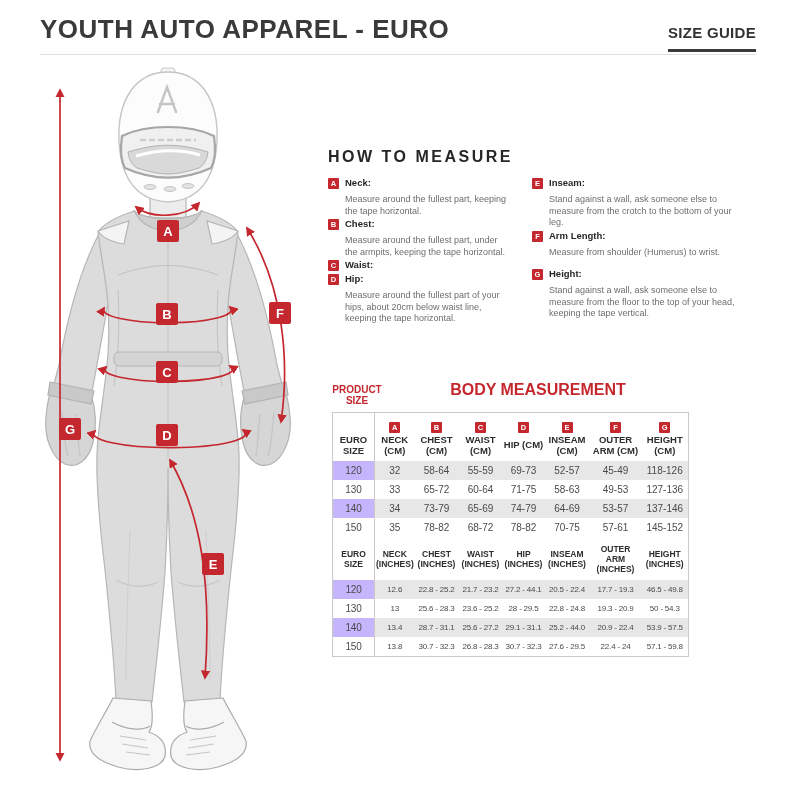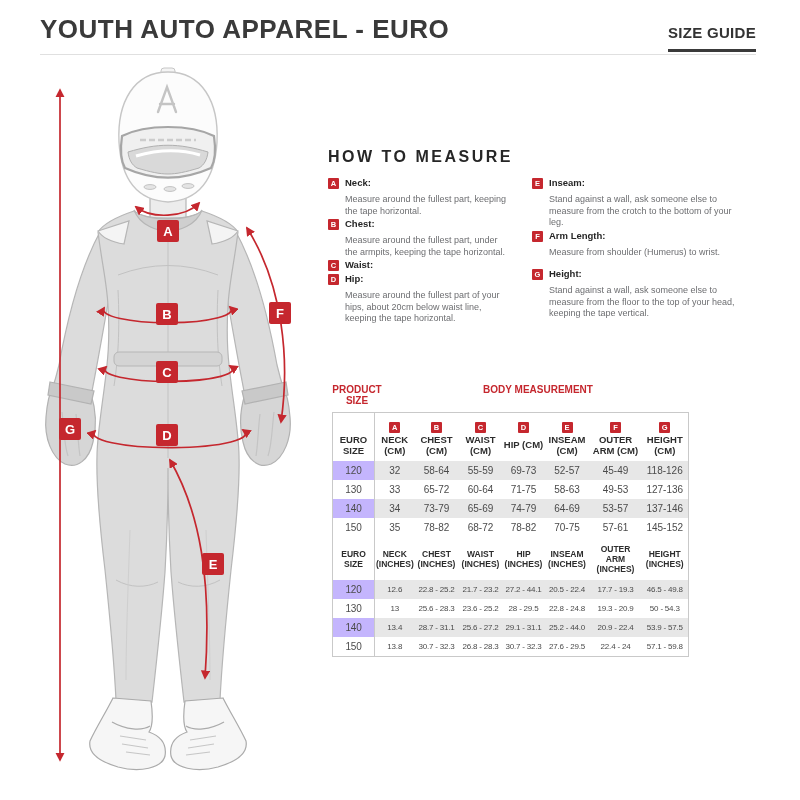--- a/index.html
+++ b/index.html
@@ -29,21 +29,21 @@
   .htm-label{font-size:9.5px;font-weight:bold;color:#262626;line-height:11.5px;}
   .htm-desc{font-size:9px;color:#6d6e71;line-height:11.5px;margin:5px 0 1px 17px;}
   .gap-top{margin-top:10px;}
 
   
   .tbl-wrap{position:absolute;left:332px;top:356px;width:356px;margin-top:28px;}
   .tbl-toplabels{position:relative;height:28px;}
   .lbl-product{position:absolute;left:-6px;top:0;width:62px;text-align:center;
                color:#c5272e;font-weight:bold;font-size:10px;line-height:11px;}
   .lbl-body{position:absolute;left:56px;right:0;top:0;text-align:center;
-            color:#c5272e;font-weight:bold;font-size:10px;line-height:11px;}
+            color:#c5272e;font-weight:bold;font-size:16px;line-height:11px;}
   table.sizes{border-collapse:collapse;width:356px;border:1px solid #c9c9c9;table-layout:fixed;}
   table.sizes td{text-align:center;vertical-align:middle;padding:0;}
   td.cdiv{border-right:1px solid #c9c9c9;}
   tr.badge-row td{height:15px;padding-top:3px;}
   .t-badge{display:inline-block;width:11px;height:11px;background:#c5272e;color:#fff;
            font-size:7.5px;font-weight:bold;line-height:11px;text-align:center;border-radius:1px;}
   tr.name-row td{font-size:9.5px;font-weight:bold;color:#2d2d2d;line-height:10.5px;
                  padding:1px 1px 5px 1px;}
   tr.name-row-in td{font-size:8.5px;font-weight:bold;color:#2d2d2d;line-height:10px;
                     padding:7px 1px 6px 1px;}

